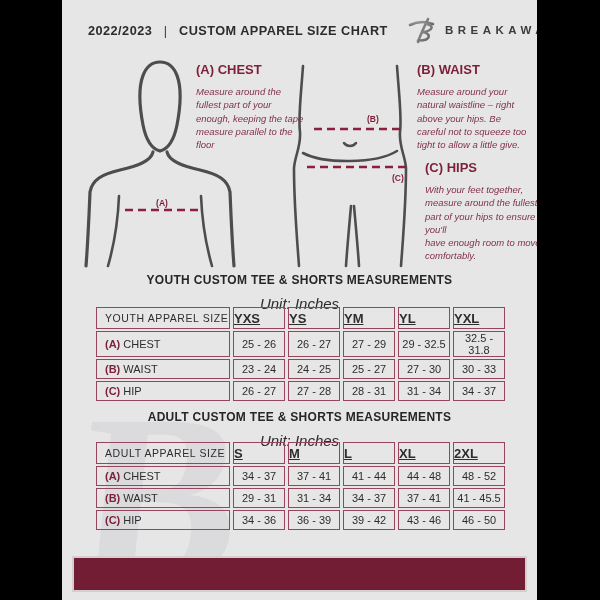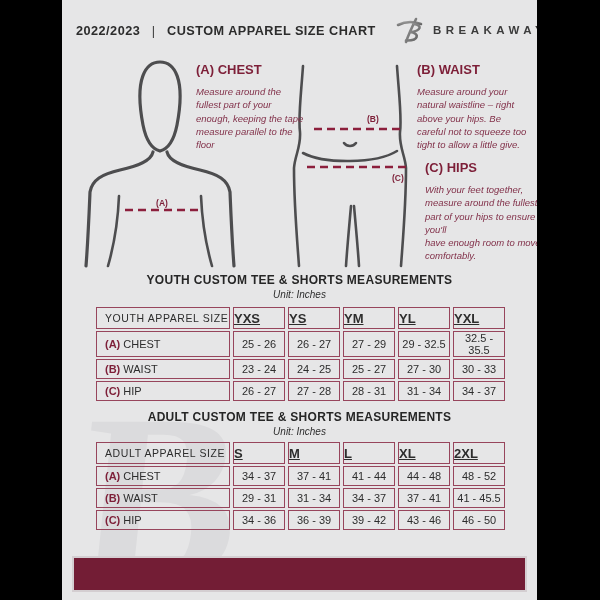--- a/index.html
+++ b/index.html
@@ -6,21 +6,21 @@
   html, body { width: 600px; height: 600px; }
   body { font-family: "Liberation Sans", sans-serif; background: #000; }
 
   .page { position: relative; width: 600px; height: 600px; background: #000; overflow: hidden; }
   .doc  { position: absolute; left: 62px; top: 0; width: 475px; height: 600px;
           background: #e6e6e7; overflow: hidden; }
 
   
   .doc-header { position: absolute; top: 0; left: 0; right: 0; height: 60px;
                 display: flex; align-items: center; justify-content: space-between;
-                padding: 0 14px; z-index: 2; }
+                padding: 0 26px; z-index: 2; }
   .doc-title { font-weight: bold; font-size: 13.5px; color: #2c2c2c; letter-spacing: 0.5px;
                white-space: nowrap; display: inline-block; transform: scaleX(0.94);
                transform-origin: left center; }
   .doc-title .sep { font-weight: normal; color: #3a3a3a; margin: 0 8px; }
   .brand { display: flex; align-items: center; gap: 8px; }
   .brand-name { font-weight: bold; font-size: 11.5px; color: #3c3c3c; letter-spacing: 4.5px; }
 
   
   .measure-block { position: absolute; z-index: 2; }
   .measure-block h3 { font-size: 13px; font-weight: bold; color: #7d1f38; margin-bottom: 8px; }
@@ -34,21 +34,21 @@
   .diagram { position: absolute; left: 0; top: 0; width: 475px; height: 280px; z-index: 1; }
   .figure-line { fill: none; stroke: #4d4d4f; stroke-width: 3.2; stroke-linecap: round; }
   .figure-line.thin { stroke-width: 2.6; }
   .dash-line { fill: none; stroke: #8c1f3c; stroke-width: 2.6; stroke-dasharray: 8 5; }
   .diagram-label { font-size: 8.5px; font-weight: bold; fill: #7d1f38;
                    font-family: "Liberation Sans", sans-serif; }
 
   
   .section-head { position: absolute; left: 0; right: 0; text-align: center; z-index: 2; }
   .section-head .s-title { font-size: 12px; font-weight: bold; color: #262626; letter-spacing: 0.3px; }
-  .section-head .s-unit  { font-size: 10px; font-style: italic; color: #2d2d2d; margin-top: 2px; }
+  .section-head .s-unit  { font-size: 15px; font-style: italic; color: #2d2d2d; margin-top: 8px; }
   .youth-head { top: 273px; }
   .adult-head { top: 410px; }
 
   
   table.size-table { position: absolute; left: 31px; width: 414px; z-index: 2;
                      border-collapse: separate; border-spacing: 3px 2px; table-layout: fixed; }
   .youth-table { top: 305px; }
   .adult-table { top: 440px; }
   .size-table col.label-col { width: 134px; }
   .size-table col.size-col  { width: 52px; }
@@ -165,21 +165,21 @@
           <th class="size">YXL</th>
         </tr>
       </thead>
       <tbody>
         <tr>
           <td class="rowlabel"><span class="pfx">(A)</span><span>CHEST</span></td>
           <td class="val">25 - 26</td>
           <td class="val">26 - 27</td>
           <td class="val">27 - 29</td>
           <td class="val">29 - 32.5</td>
-          <td class="val">32.5 - 35.5</td>
+          <td class="val">32.5 - 31.8</td>
         </tr>
         <tr>
           <td class="rowlabel"><span class="pfx">(B)</span><span>WAIST</span></td>
           <td class="val">23 - 24</td>
           <td class="val">24 - 25</td>
           <td class="val">25 - 27</td>
           <td class="val">27 - 30</td>
           <td class="val">30 - 33</td>
         </tr>
         <tr>

